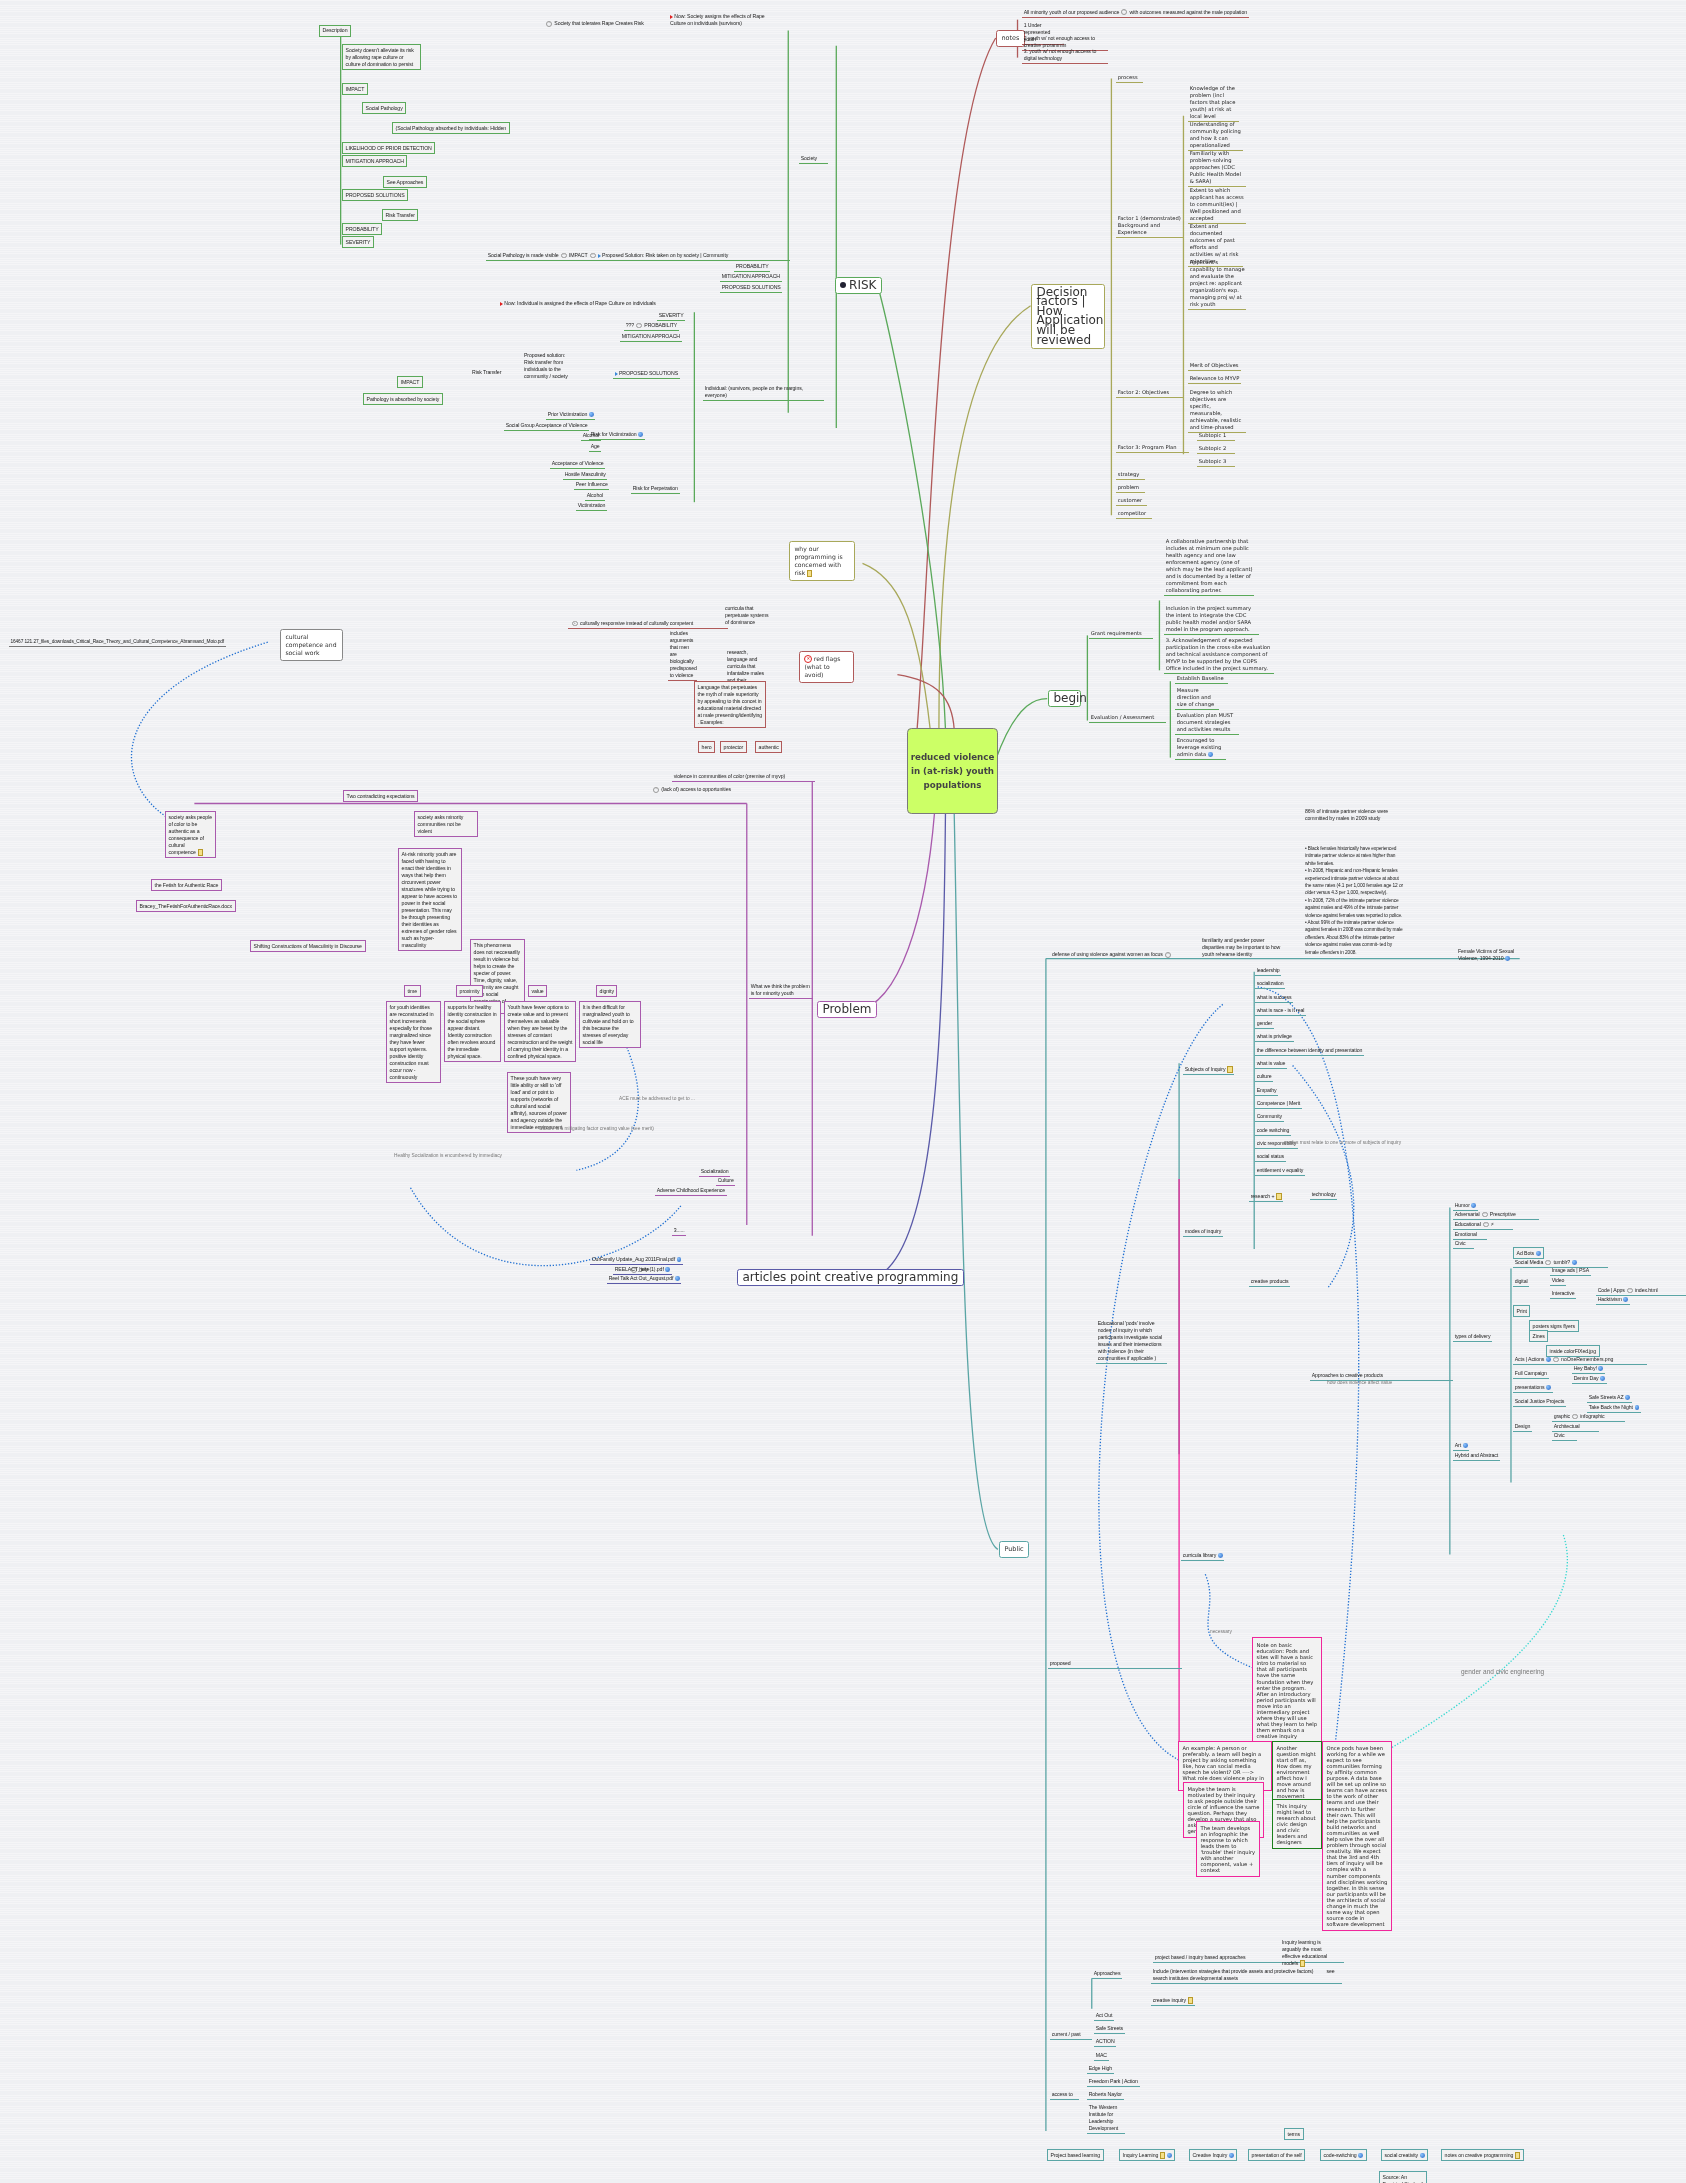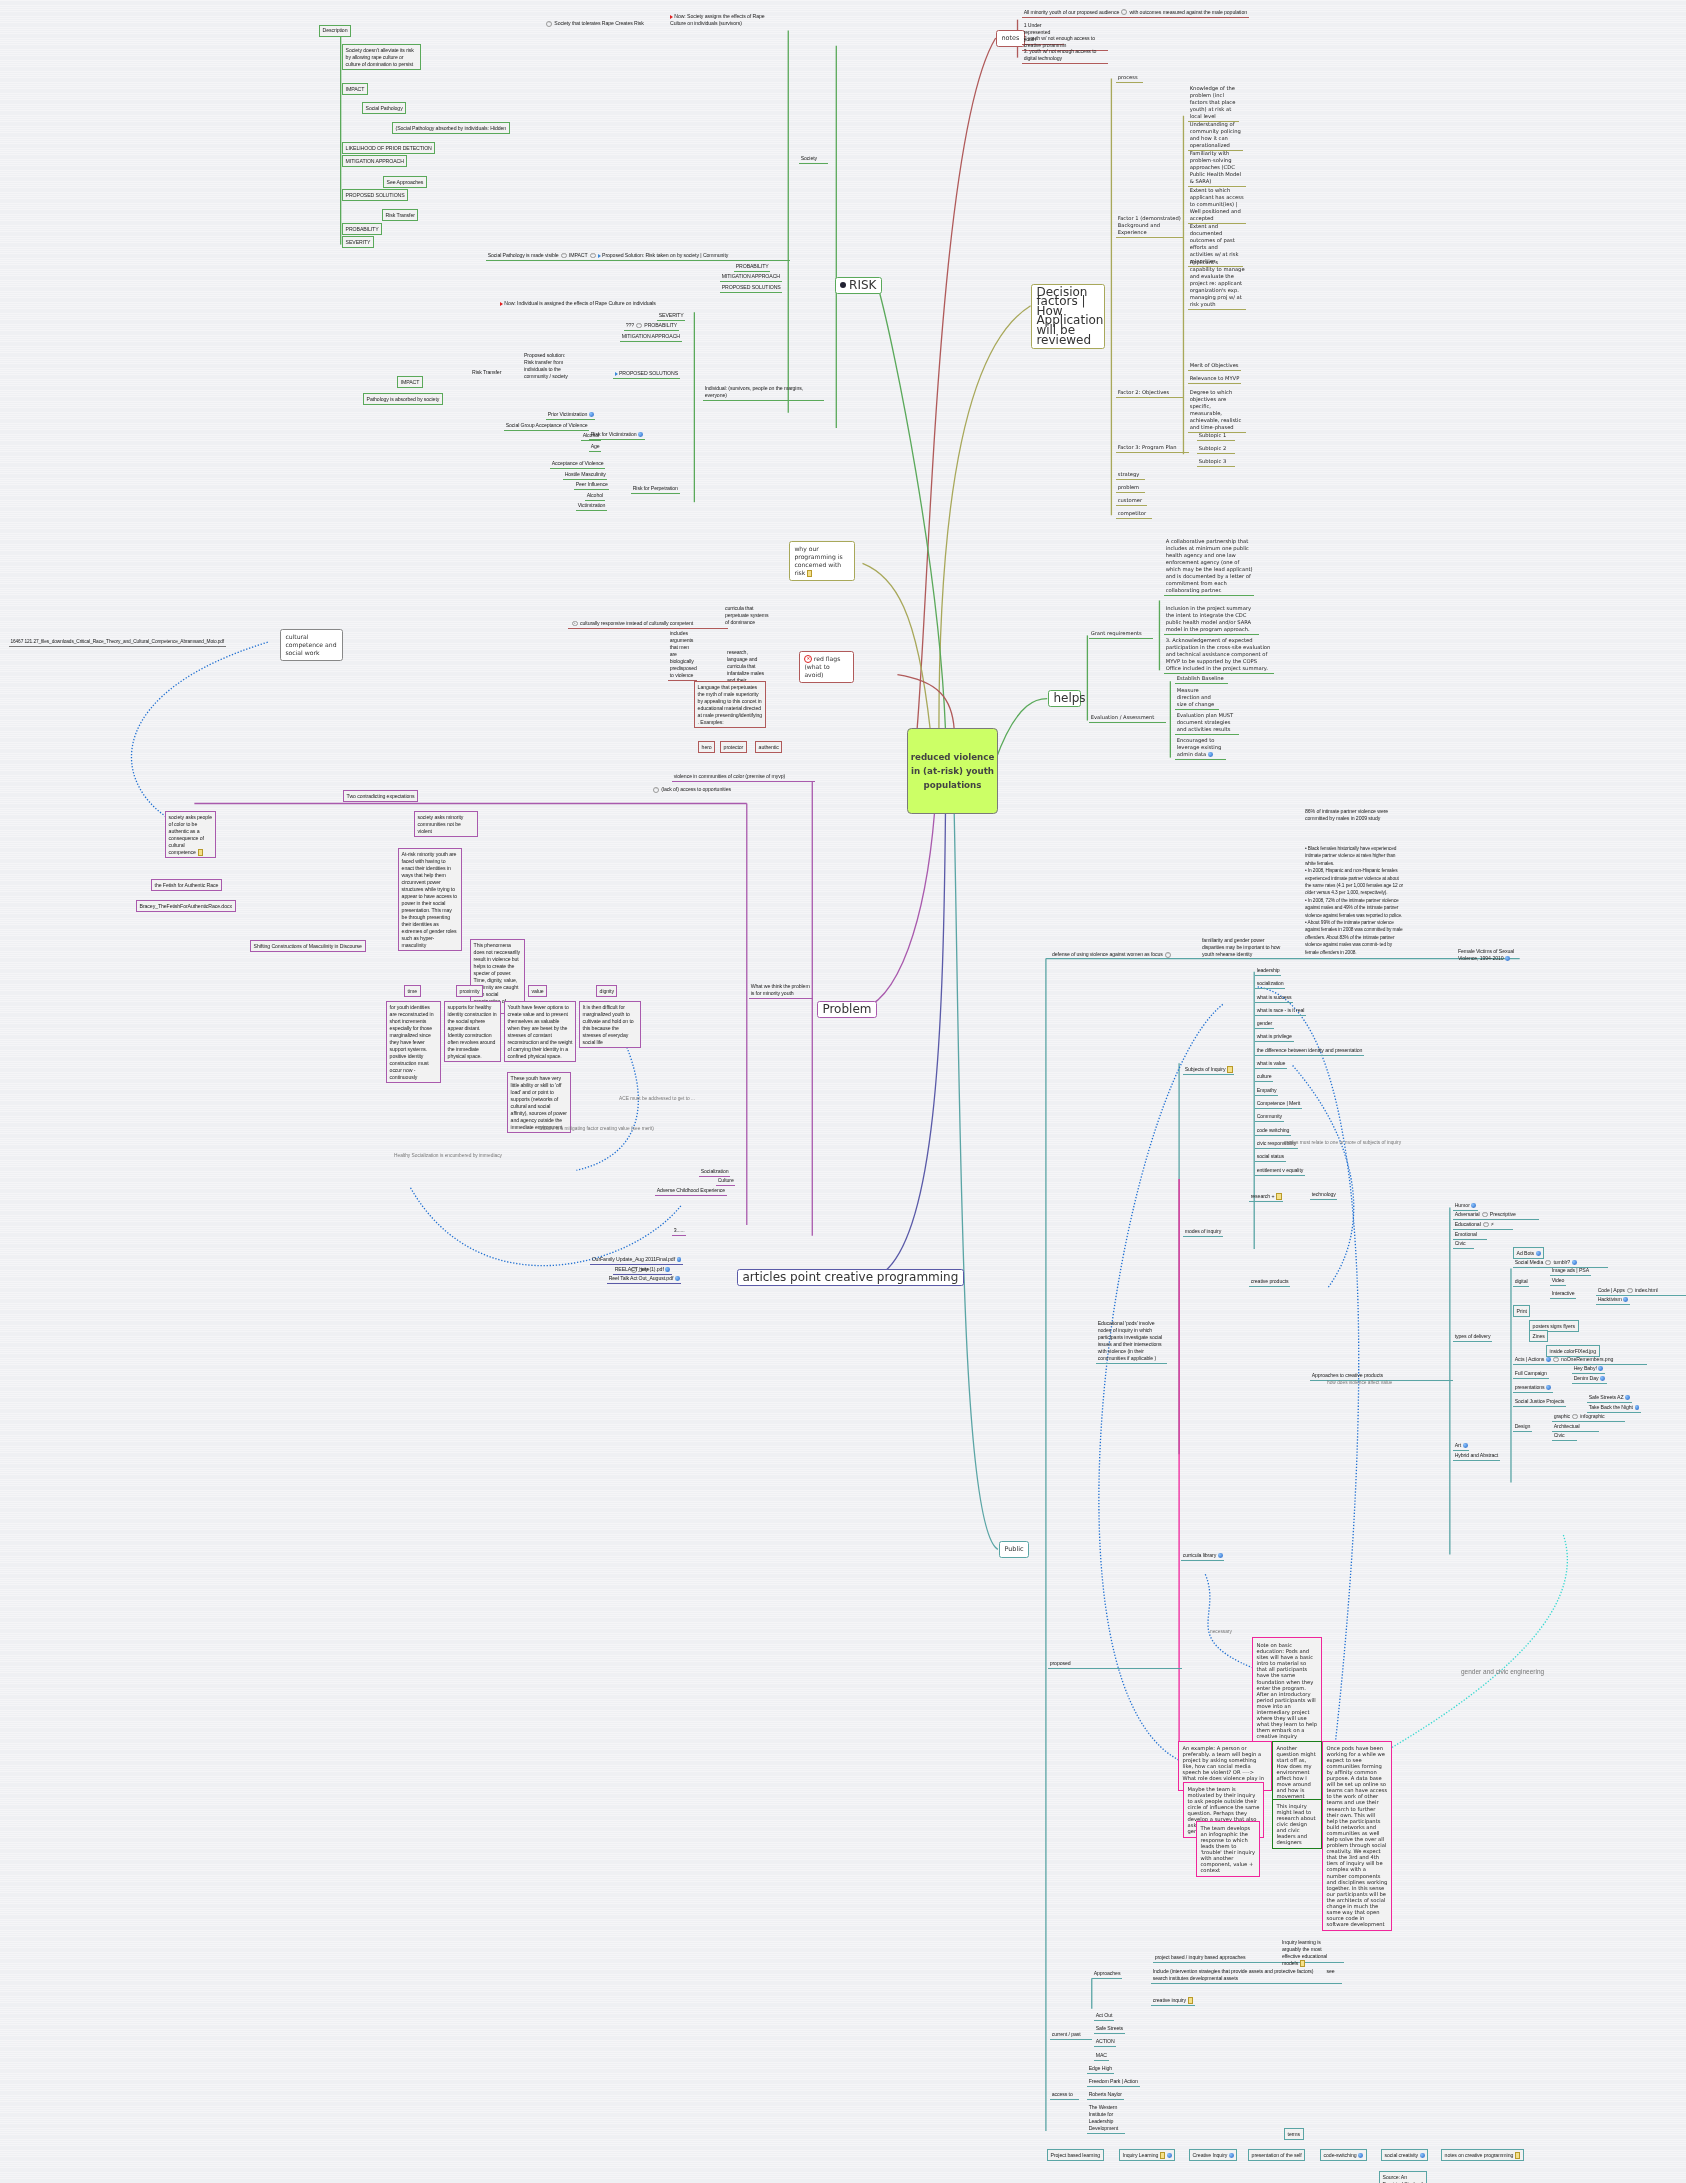--- a/index.html
+++ b/index.html
@@ -102,21 +102,21 @@
 <div class="n u o" style="left:1188px;top:388px;width:55px">Degree to which objectives are specific, measurable, achievable, realistic and time-phased</div>
 <div class="n u o" style="left:1116px;top:443px;width:70px">Factor 3:  Program Plan</div>
 <div class="n u o" style="left:1197px;top:431px;width:35px">Subtopic 1</div>
 <div class="n u o" style="left:1197px;top:444px;width:35px">Subtopic 2</div>
 <div class="n u o" style="left:1197px;top:457px;width:35px">Subtopic 3</div>
 <div class="n u o" style="left:1116px;top:470px;width:26px">strategy</div>
 <div class="n u o" style="left:1116px;top:483px;width:26px">problem</div>
 <div class="n u o" style="left:1116px;top:496px;width:28px">customer</div>
 <div class="n u o" style="left:1116px;top:509px;width:33px">competitor</div>
 
-<div class="n main g" style="left:1048px;top:690px;width:22px;text-align:center">helps</div>
+<div class="n main g" style="left:1048px;top:690px;width:22px;text-align:center">begin</div>
 <div class="n u g" style="left:1089px;top:629px;width:61px">Grant requirements</div>
 <div class="n u g" style="left:1164px;top:537px;width:87px">A collaborative partnership that includes at minimum one public health agency and one law enforcement agency (one of which may be the lead applicant) and is documented by a letter of commitment from each collaborating partner.</div>
 <div class="n u g" style="left:1164px;top:604px;width:92px">Inclusion in the project summary the intent to integrate the CDC public health model and/or SARA model in the program approach.</div>
 <div class="n u g" style="left:1164px;top:636px;width:107px">3.          Acknowledgement of expected participation in the cross-site evaluation and technical assistance component of MYVP to be supported by the COPS Office included in the project summary.</div>
 <div class="n u g" style="left:1089px;top:713px;width:74px">Evaluation / Assessment</div>
 <div class="n u g" style="left:1175px;top:674px;width:50px">Establish Baseline</div>
 <div class="n u g" style="left:1175px;top:686px;width:41px">Measure direction and size of change</div>
 <div class="n u g" style="left:1175px;top:711px;width:61px">Evaluation plan MUST document strategies and activities results</div>
 <div class="n u g" style="left:1175px;top:736px;width:48px"><span>Encouraged to leverage existing admin data</span><span class="globe"></span></div>
 

